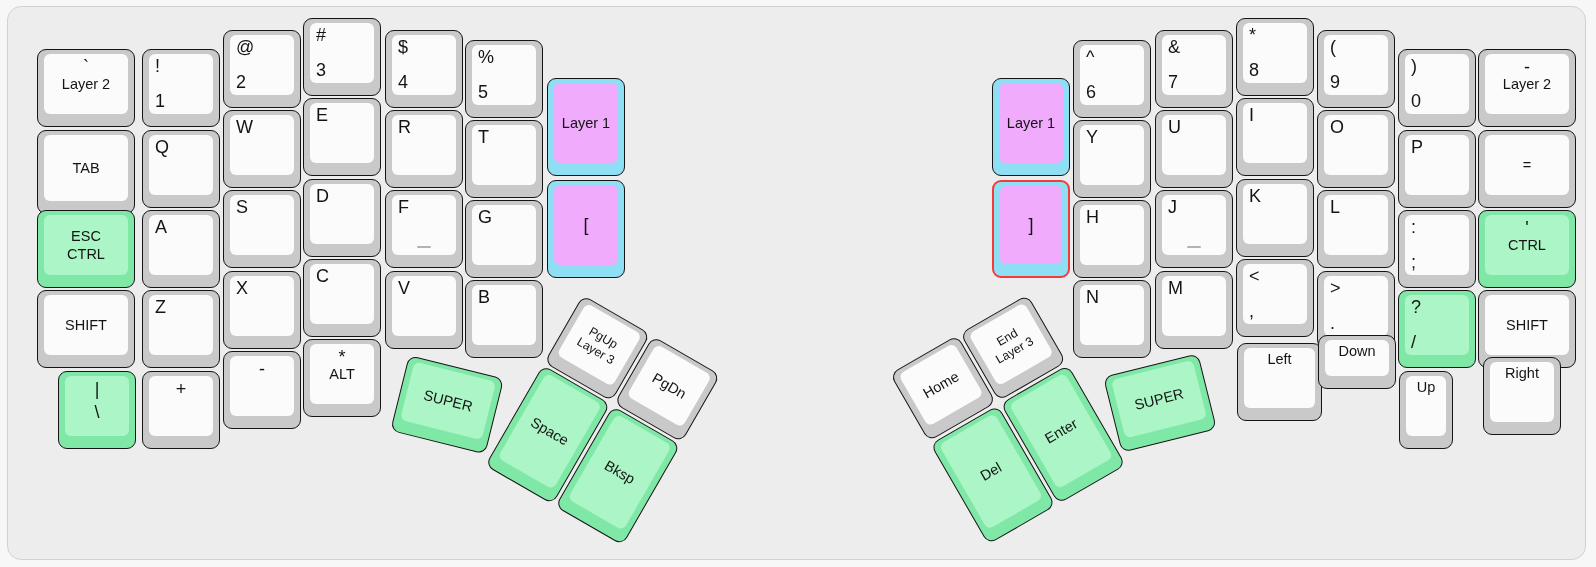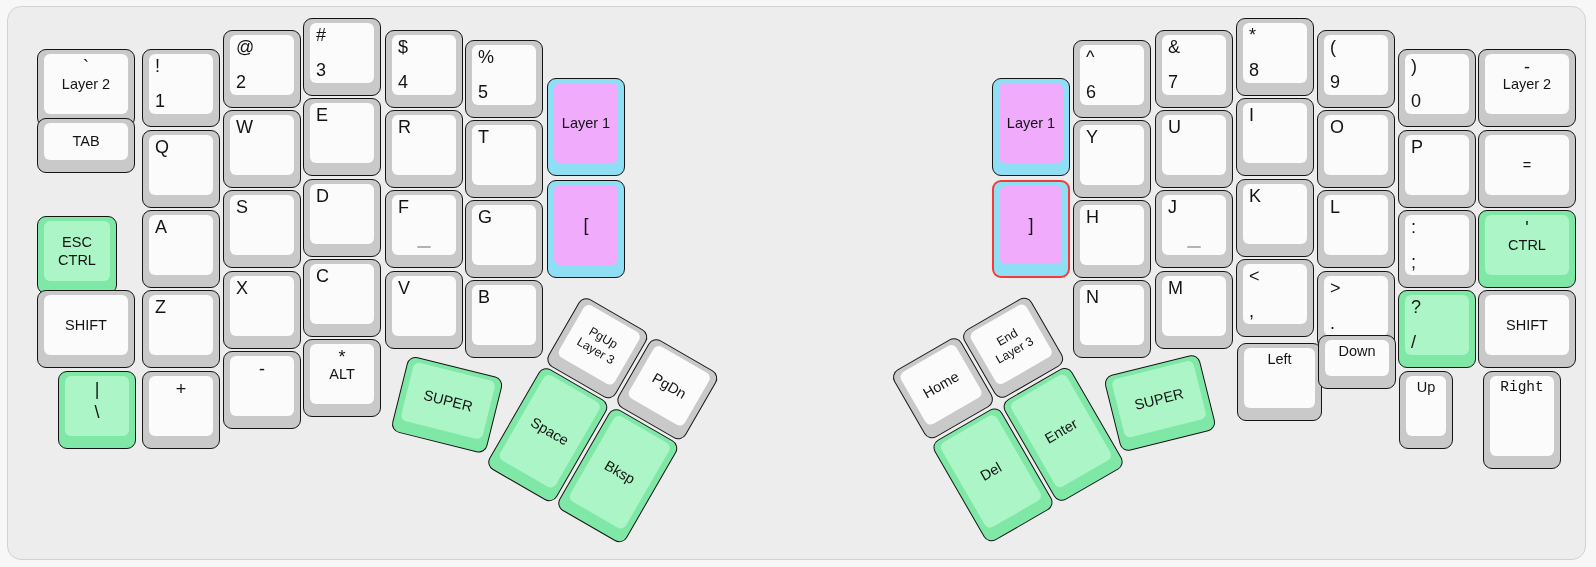--- a/index.html
+++ b/index.html
@@ -53,26 +53,26 @@
 <body>
 
 <div class="panel" style="left: 7px; top: 6px; width: 1577px; height: 552px;"></div>
 <div class="board">
     <div class="key white" style="left: 37px; top: 49px; width: 98px; height: 78px;">
       <div class="cap">
         <span class="legend pos-tc sz-lg">`</span>
         <span class="legend pos-c sz-md">Layer 2</span>
       </div>
     </div>
-    <div class="key white" style="left: 37px; top: 118px; width: 98px; height: 55px;">
+    <div class="key white" style="left: 37px; top: 130px; width: 98px; height: 84px;">
       <div class="cap">
         <span class="legend pos-c sz-md">TAB</span>
       </div>
     </div>
-    <div class="key green" style="left: 37px; top: 216px; width: 80px; height: 78px;">
+    <div class="key green" style="left: 37px; top: 210px; width: 98px; height: 78px;">
       <div class="cap">
         <span class="legend pos-c sz-md">ESC
 CTRL</span>
       </div>
     </div>
     <div class="key white" style="left: 37px; top: 290px; width: 98px; height: 78px;">
       <div class="cap">
         <span class="legend pos-c sz-md">SHIFT</span>
       </div>
     </div>
@@ -390,21 +390,21 @@
       <div class="cap">
         <span class="legend pos-tc sz-lg">'</span>
         <span class="legend pos-c sz-md">CTRL</span>
       </div>
     </div>
     <div class="key white" style="left: 1478px; top: 290px; width: 98px; height: 78px;">
       <div class="cap">
         <span class="legend pos-c sz-md">SHIFT</span>
       </div>
     </div>
-    <div class="key white" style="left: 1483px; top: 371px; width: 78px; height: 98px; font-family: Liberation Mono, monospace;">
+    <div class="key white" style="left: 1483px; top: 357px; width: 78px; height: 78px;">
       <div class="cap">
         <span class="legend pos-tc sz-md">Right</span>
       </div>
     </div>
     <div class="key white" style="left: 868px; top: 293px; width: 78px; height: 78px; transform: rotate(-30deg); transform-origin: 162px 0px;">
       <div class="cap">
         <span class="legend pos-c sz-md">Home</span>
       </div>
     </div>
     <div class="key white" style="left: 949px; top: 293px; width: 78px; height: 78px; transform: rotate(-30deg); transform-origin: 81px 0px;">

